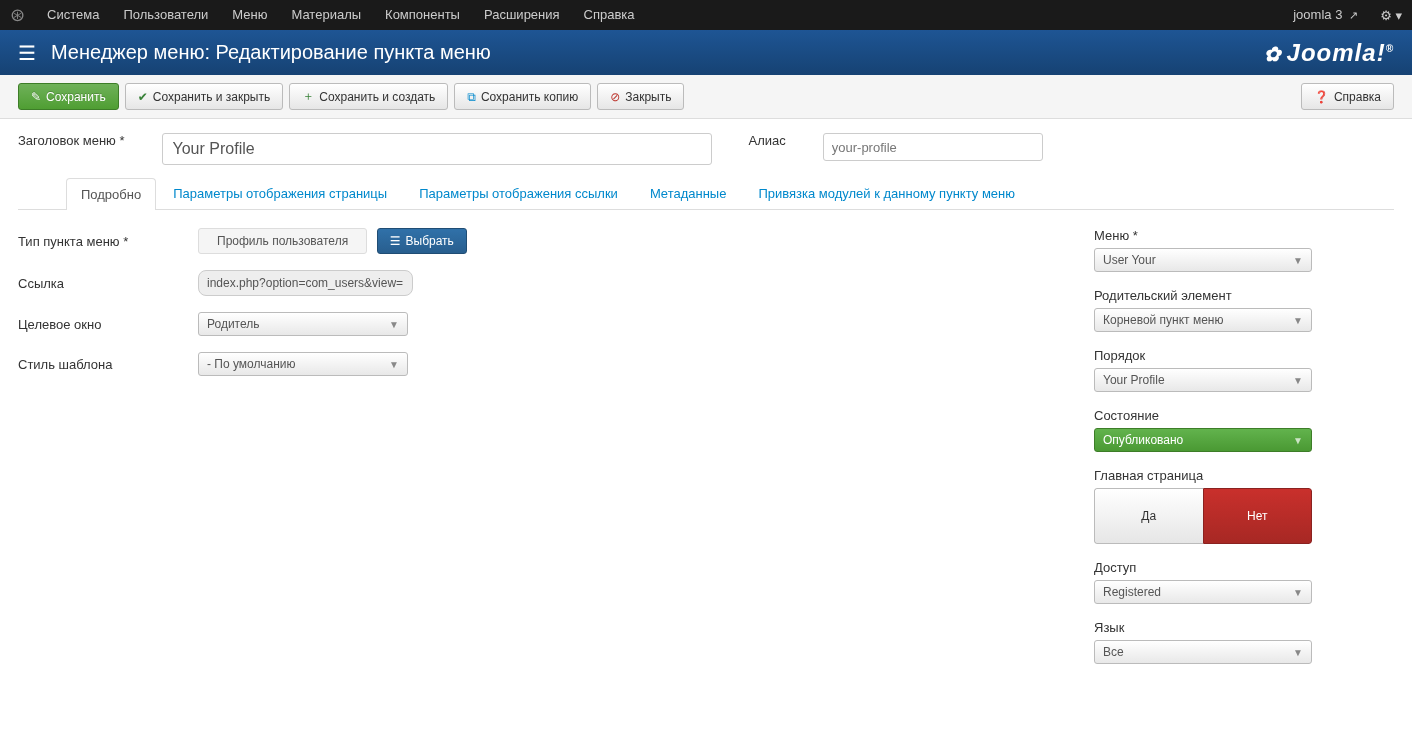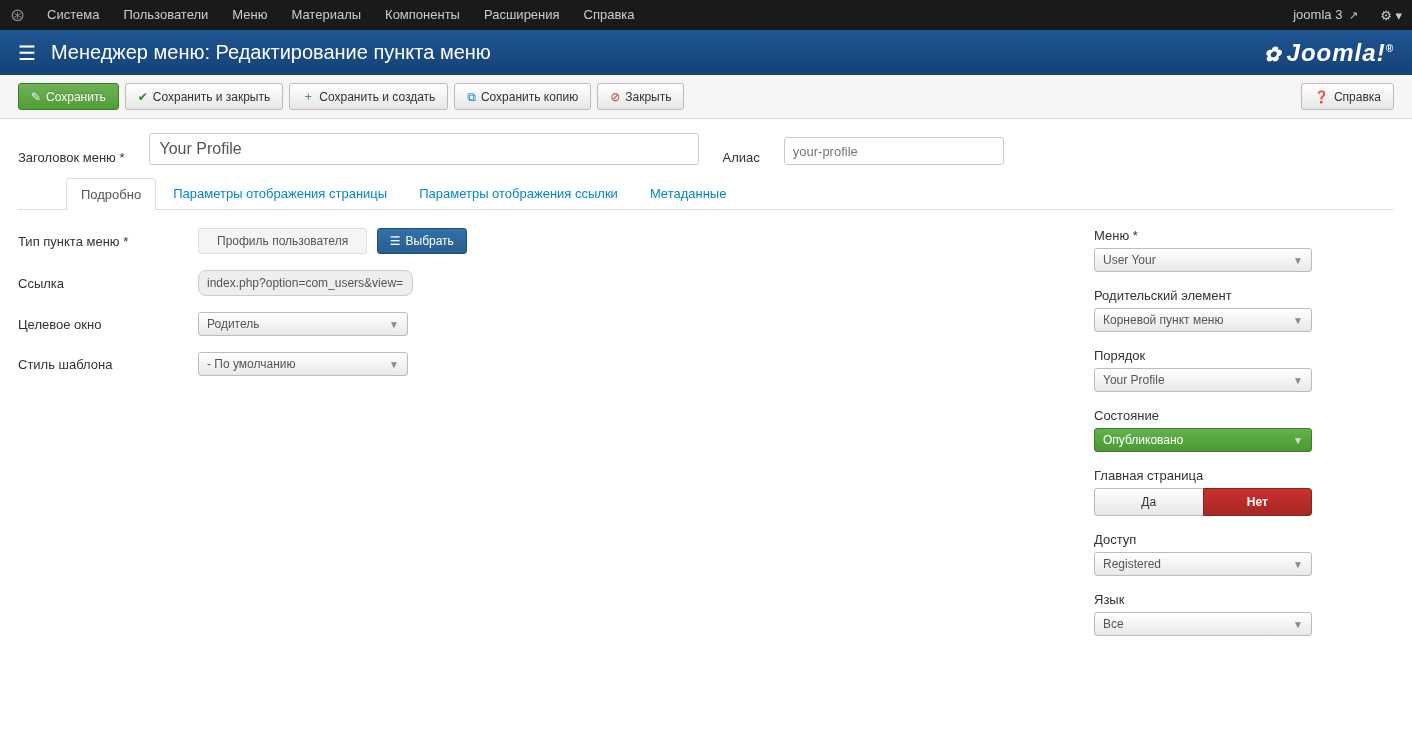--- a/index.html
+++ b/index.html
@@ -26,21 +26,21 @@
 .btn .icn { margin-right: 5px; font-size: 12px; }
 .btn-success { background: linear-gradient(to bottom,#6fb159,#4f9e33); border-color:#3d7d28; color:#fff; text-shadow:0 -1px 0 rgba(0,0,0,0.2);}
 .toolbar .spacer { flex:1; }
 .icn-green { color:#378137; }
 .icn-red { color:#bd362f; }
 .icn-plus { color:#378137; }
 .icn-blue { color:#0088cc; }
 
 
 .content { padding: 14px 18px 30px 18px; }
-.title-row { display: flex; align-items: flex-end; gap: 24px; margin-bottom: 12px; }
+.title-row { display: flex; align-items: flex-start; gap: 37px; margin-bottom: 12px; }
 .title-row label { font-size: 13px; color:#333; }
 .input-large { width: 550px; height: 32px; padding: 4px 10px; border:1px solid #ccc; border-radius:3px; font-size:16px; color:#555; }
 .input-med { width: 220px; height: 28px; padding: 3px 8px; border:1px solid #ccc; border-radius:3px; color:#777; font-size:13px; }
 
 
 .tabs { border-bottom:1px solid #ddd; margin-bottom: 18px; }
 .tabs ul { list-style:none; display:flex;padding-left:48px; }
 .tabs li { margin-right: 2px; }
 .tabs li a { display:block; padding:8px 14px; color:#0088cc; text-decoration:none; font-size:13px; border:1px solid transparent; border-bottom:none; border-radius:4px 4px 0 0;}
 .tabs li.active a { border-color:#ddd; background:#fff; color:#555; position:relative; top:1px; }
@@ -57,24 +57,24 @@
 .select { display:inline-flex; align-items:center; justify-content:space-between; width:210px; padding:4px 8px; background:linear-gradient(to bottom,#fff,#e8e8e8); border:1px solid #bbb; border-radius:3px; color:#555; cursor:pointer; font-size:12px; }
 .select-wide { width:218px; }
 .select .caret { color:#888; font-size:10px; }
 
 .form-right label.top { display:block; margin-bottom:5px; font-size:13px; }
 .form-right .field { margin-bottom:16px;}
 .select-green { background:linear-gradient(to bottom,#62b34d,#4a9933); color:#fff; border-color:#3d7d28;}
 .select-green .caret { color:rgba(255,255,255,0.7); }
 
 .btngroup { display:flex; width:218px; border-radius:3px; overflow:hidden; }
-.btngroup .opt { flex:1; text-align:center; padding:6px 0; font-size:12px; cursor:pointer; border:1px solid #bbb; background:linear-gradient(to bottom,#fff,#e6e6e6); }
+.btngroup .opt { flex:1; text-align:center; padding:20px 0; font-size:12px; cursor:pointer; border:1px solid #bbb; background:linear-gradient(to bottom,#fff,#e6e6e6); }
 .btngroup .opt:first-child{border-radius:3px 0 0 3px; border-right:none;}
 .btngroup .opt:last-child{border-radius:0 3px 3px 0;}
-.btngroup .opt.active-red { background:linear-gradient(to bottom,#c9302c,#a72824); color:#fff; border-color:#8a2220;font-weight:bold;}
+.btngroup .opt.active-red { background:linear-gradient(to bottom,#c9302c,#a72824); color:#fff; border-color:#8a2220;}
 
 .ext-icon { font-size:11px; margin-left:3px;}
 .select-btn { display:inline-flex; align-items:center; padding:5px 12px; background:linear-gradient(to bottom,#3071a9,#285e8e); border:1px solid #204d74; border-radius:3px; color:#fff; font-size:12px; cursor:pointer; margin-left:6px;}
 .select-btn .icn{margin-right:5px;}
 </style>
 </head>
 <body>
 
 <div class="topnav">
   <span class="joomla-icon">⊛</span>
@@ -144,20 +144,23 @@
         </li>
       <li>
           <a href="#">Параметры отображения страницы</a>
         </li>
       <li>
           <a href="#">Параметры отображения ссылки</a>
         </li>
       <li>
           <a href="#">Метаданные</a>
         </li>
+      <li>
+          <a href="#">Привязка модулей к данному пункту меню</a>
+        </li>
     </ul>
   </div>
 
   <div class="form-row">
 
     <div class="form-left">
       <div class="ctrl-row">
         <div class="lbl">Тип пункта меню *</div>
         <div class="ctrl">
           <span class="readonly-box">Профиль пользователя</span>

